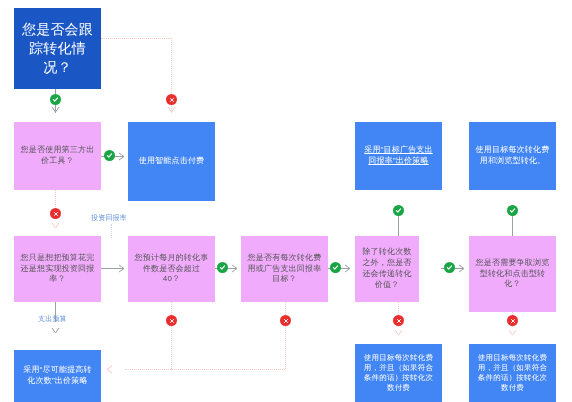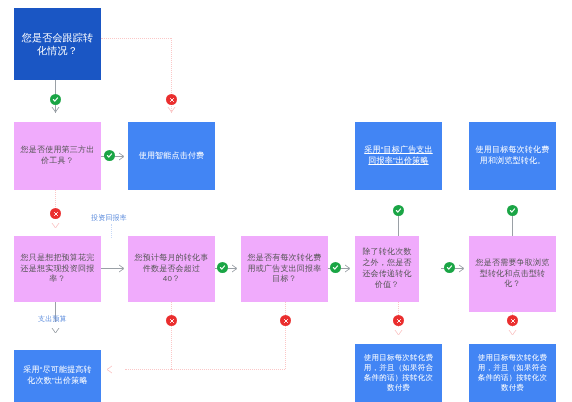--- a/index.html
+++ b/index.html
@@ -278,29 +278,29 @@
     <svg width="6" height="6" viewBox="0 0 10 10">
         <path d="M2.4 2.4 L7.6 7.6 M7.6 2.4 L2.4 7.6" stroke="#ffffff" stroke-width="1.6" stroke-linecap="round"></path>
       </svg>
   </div>
   <div class="arrow" style="left:508px; top:329px;">
     <svg width="9" height="9" viewBox="0 0 9 9">
         <path d="M1 1 L4.5 6 L8 1" fill="none" stroke="#fbc7c7" stroke-width="1"></path>
       </svg>
   </div>
 
-  <div class="node node-dark" style="left:14px; top:8px; width:87px; height:72px; font-size:10px;">
+  <div class="node node-dark" style="left:14px; top:8px; width:87px; height:81px; font-size:14px;">
     <span class="node-label">您是否会跟踪转化情况？</span>
   </div>
 
   <div class="node node-grey" style="left:14px; top:122px; width:87px; height:68px; font-size:8px;">
     <span class="node-label">您是否使用第三方出价工具？</span>
   </div>
 
-  <div class="node node-blue" style="left:128px; top:122px; width:87px; height:68px; font-size:8px;">
+  <div class="node node-blue" style="left:128px; top:122px; width:87px; height:79px; font-size:8px;">
     <span class="node-label">使用智能点击付费</span>
   </div>
 
   <div class="node node-blue" style="left:355px; top:122px; width:87px; height:68px; font-size:8px;text-decoration:underline;">
     <span class="node-label">采用“目标广告支出回报率”出价策略</span>
   </div>
 
   <div class="node node-blue" style="left:469px; top:122px; width:87px; height:68px; font-size:8px;">
     <span class="node-label">使用目标每次转化费用和浏览型转化。</span>
   </div>

